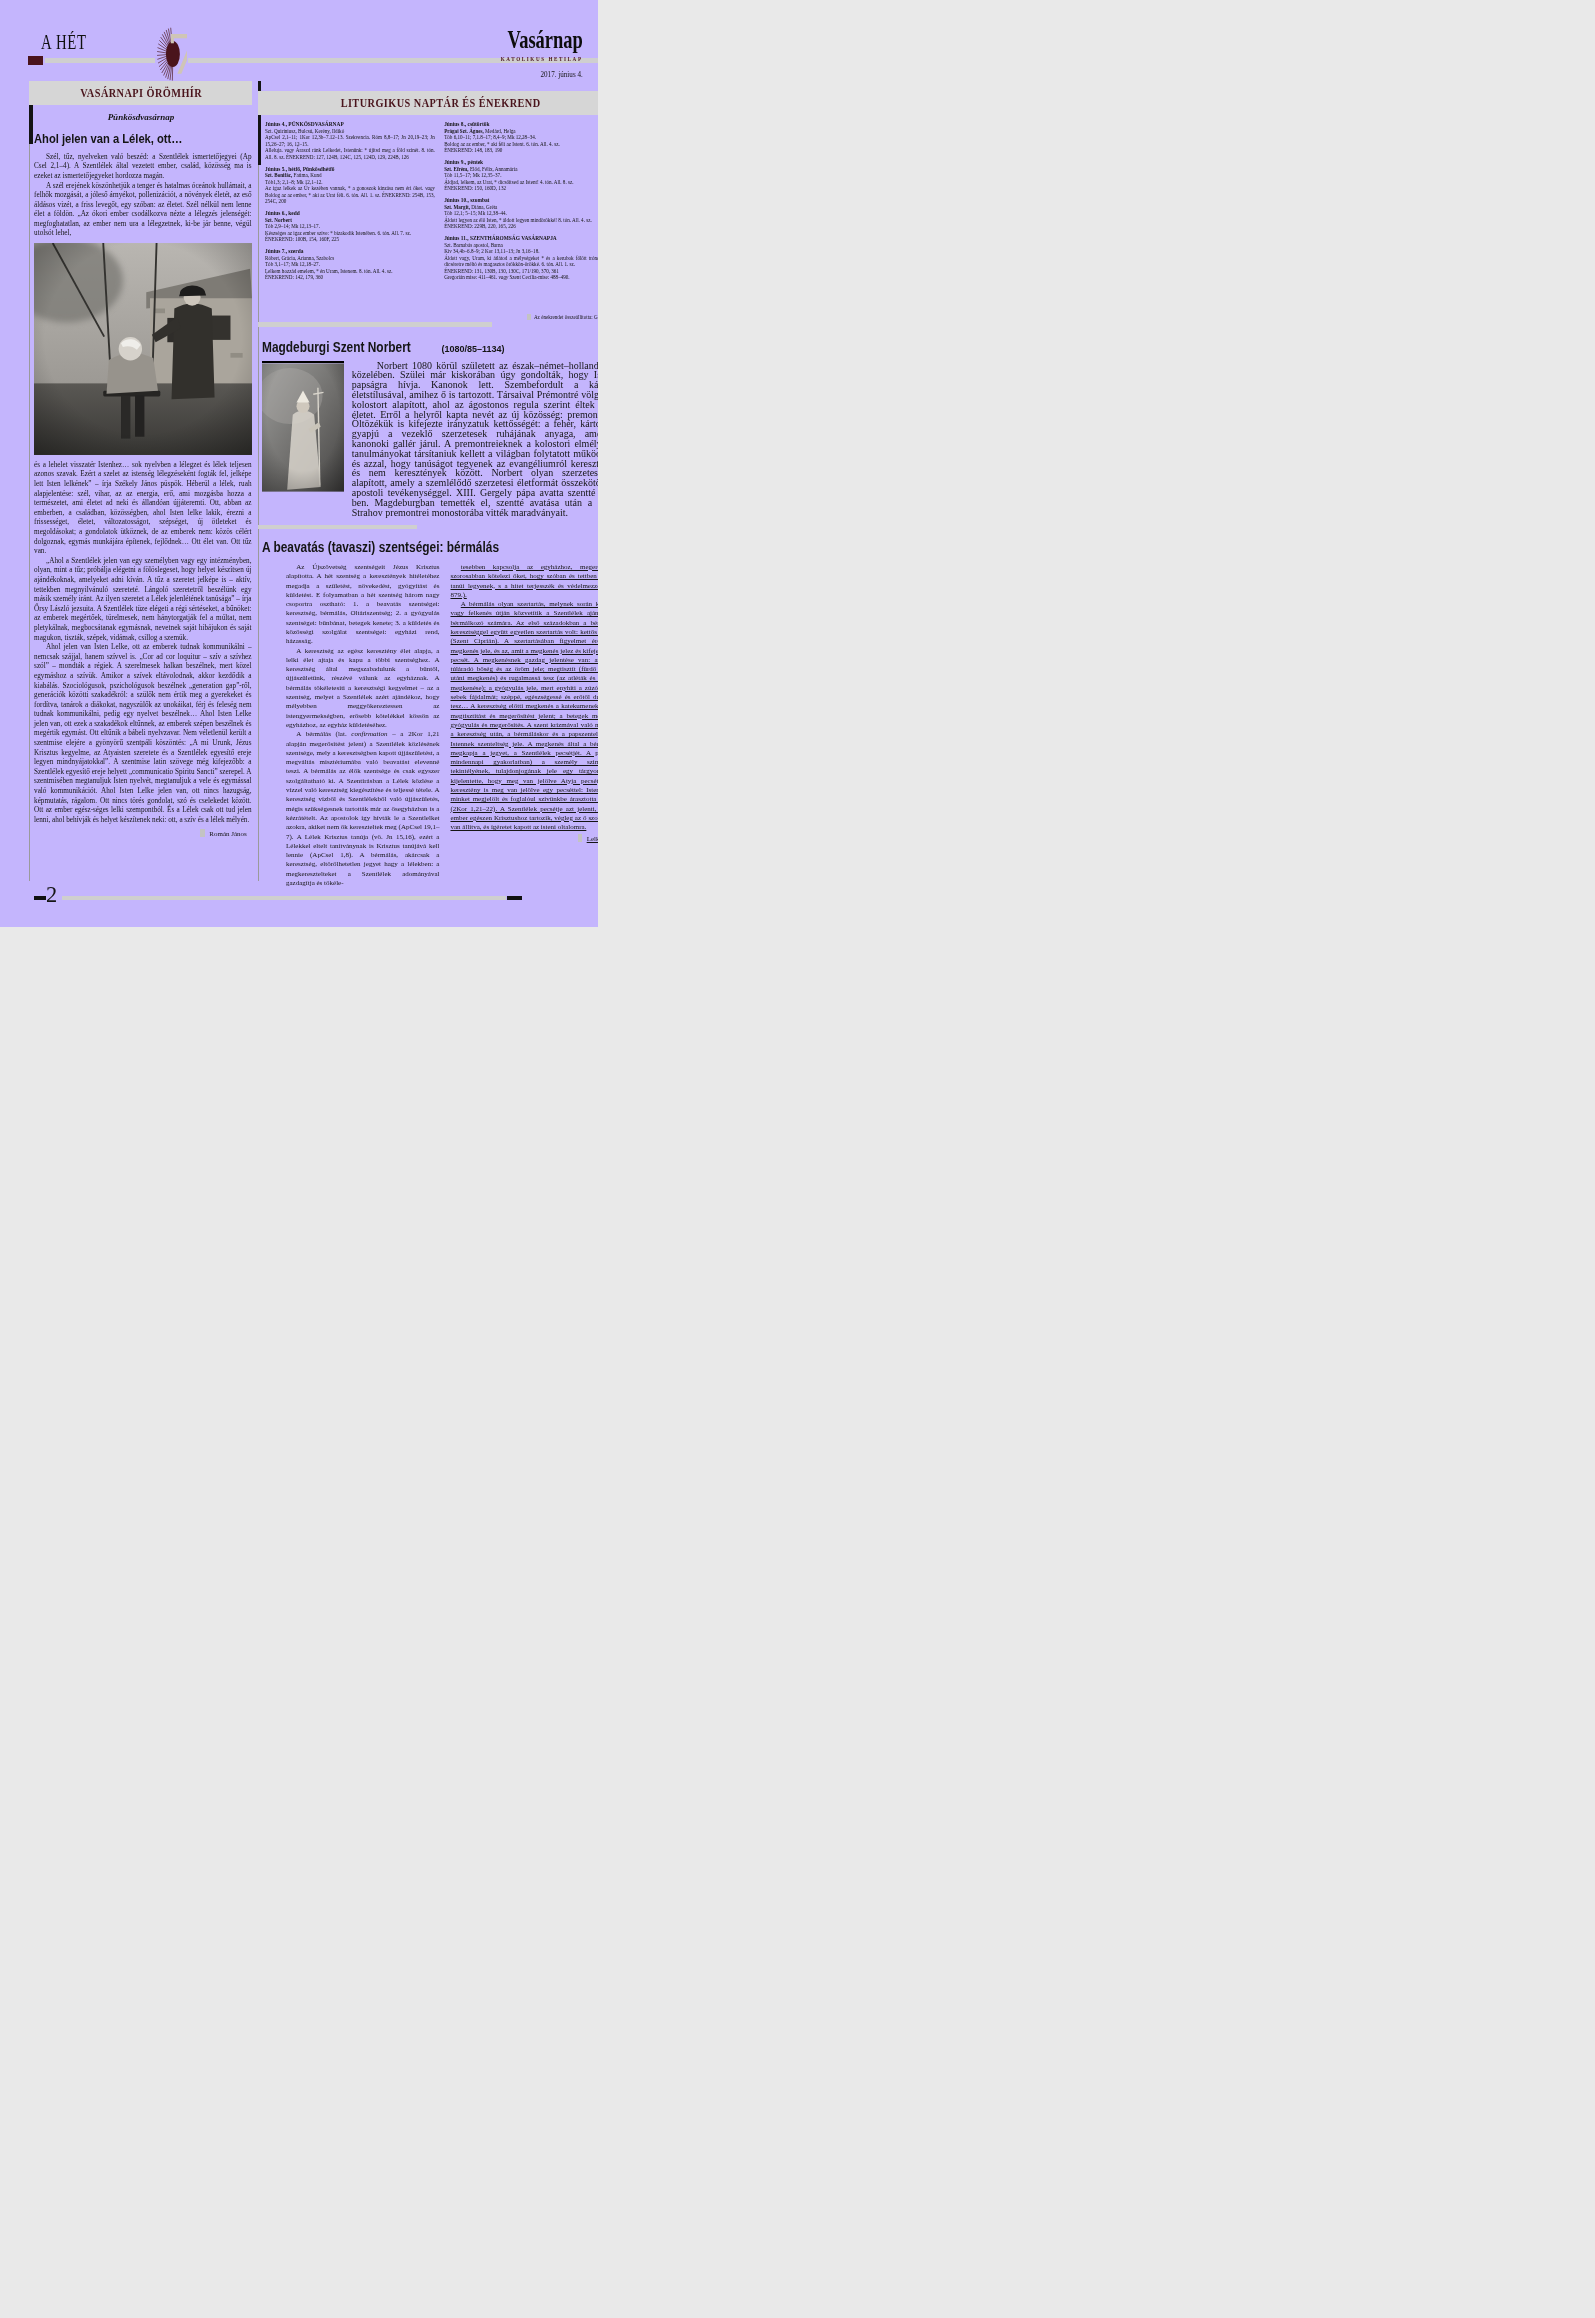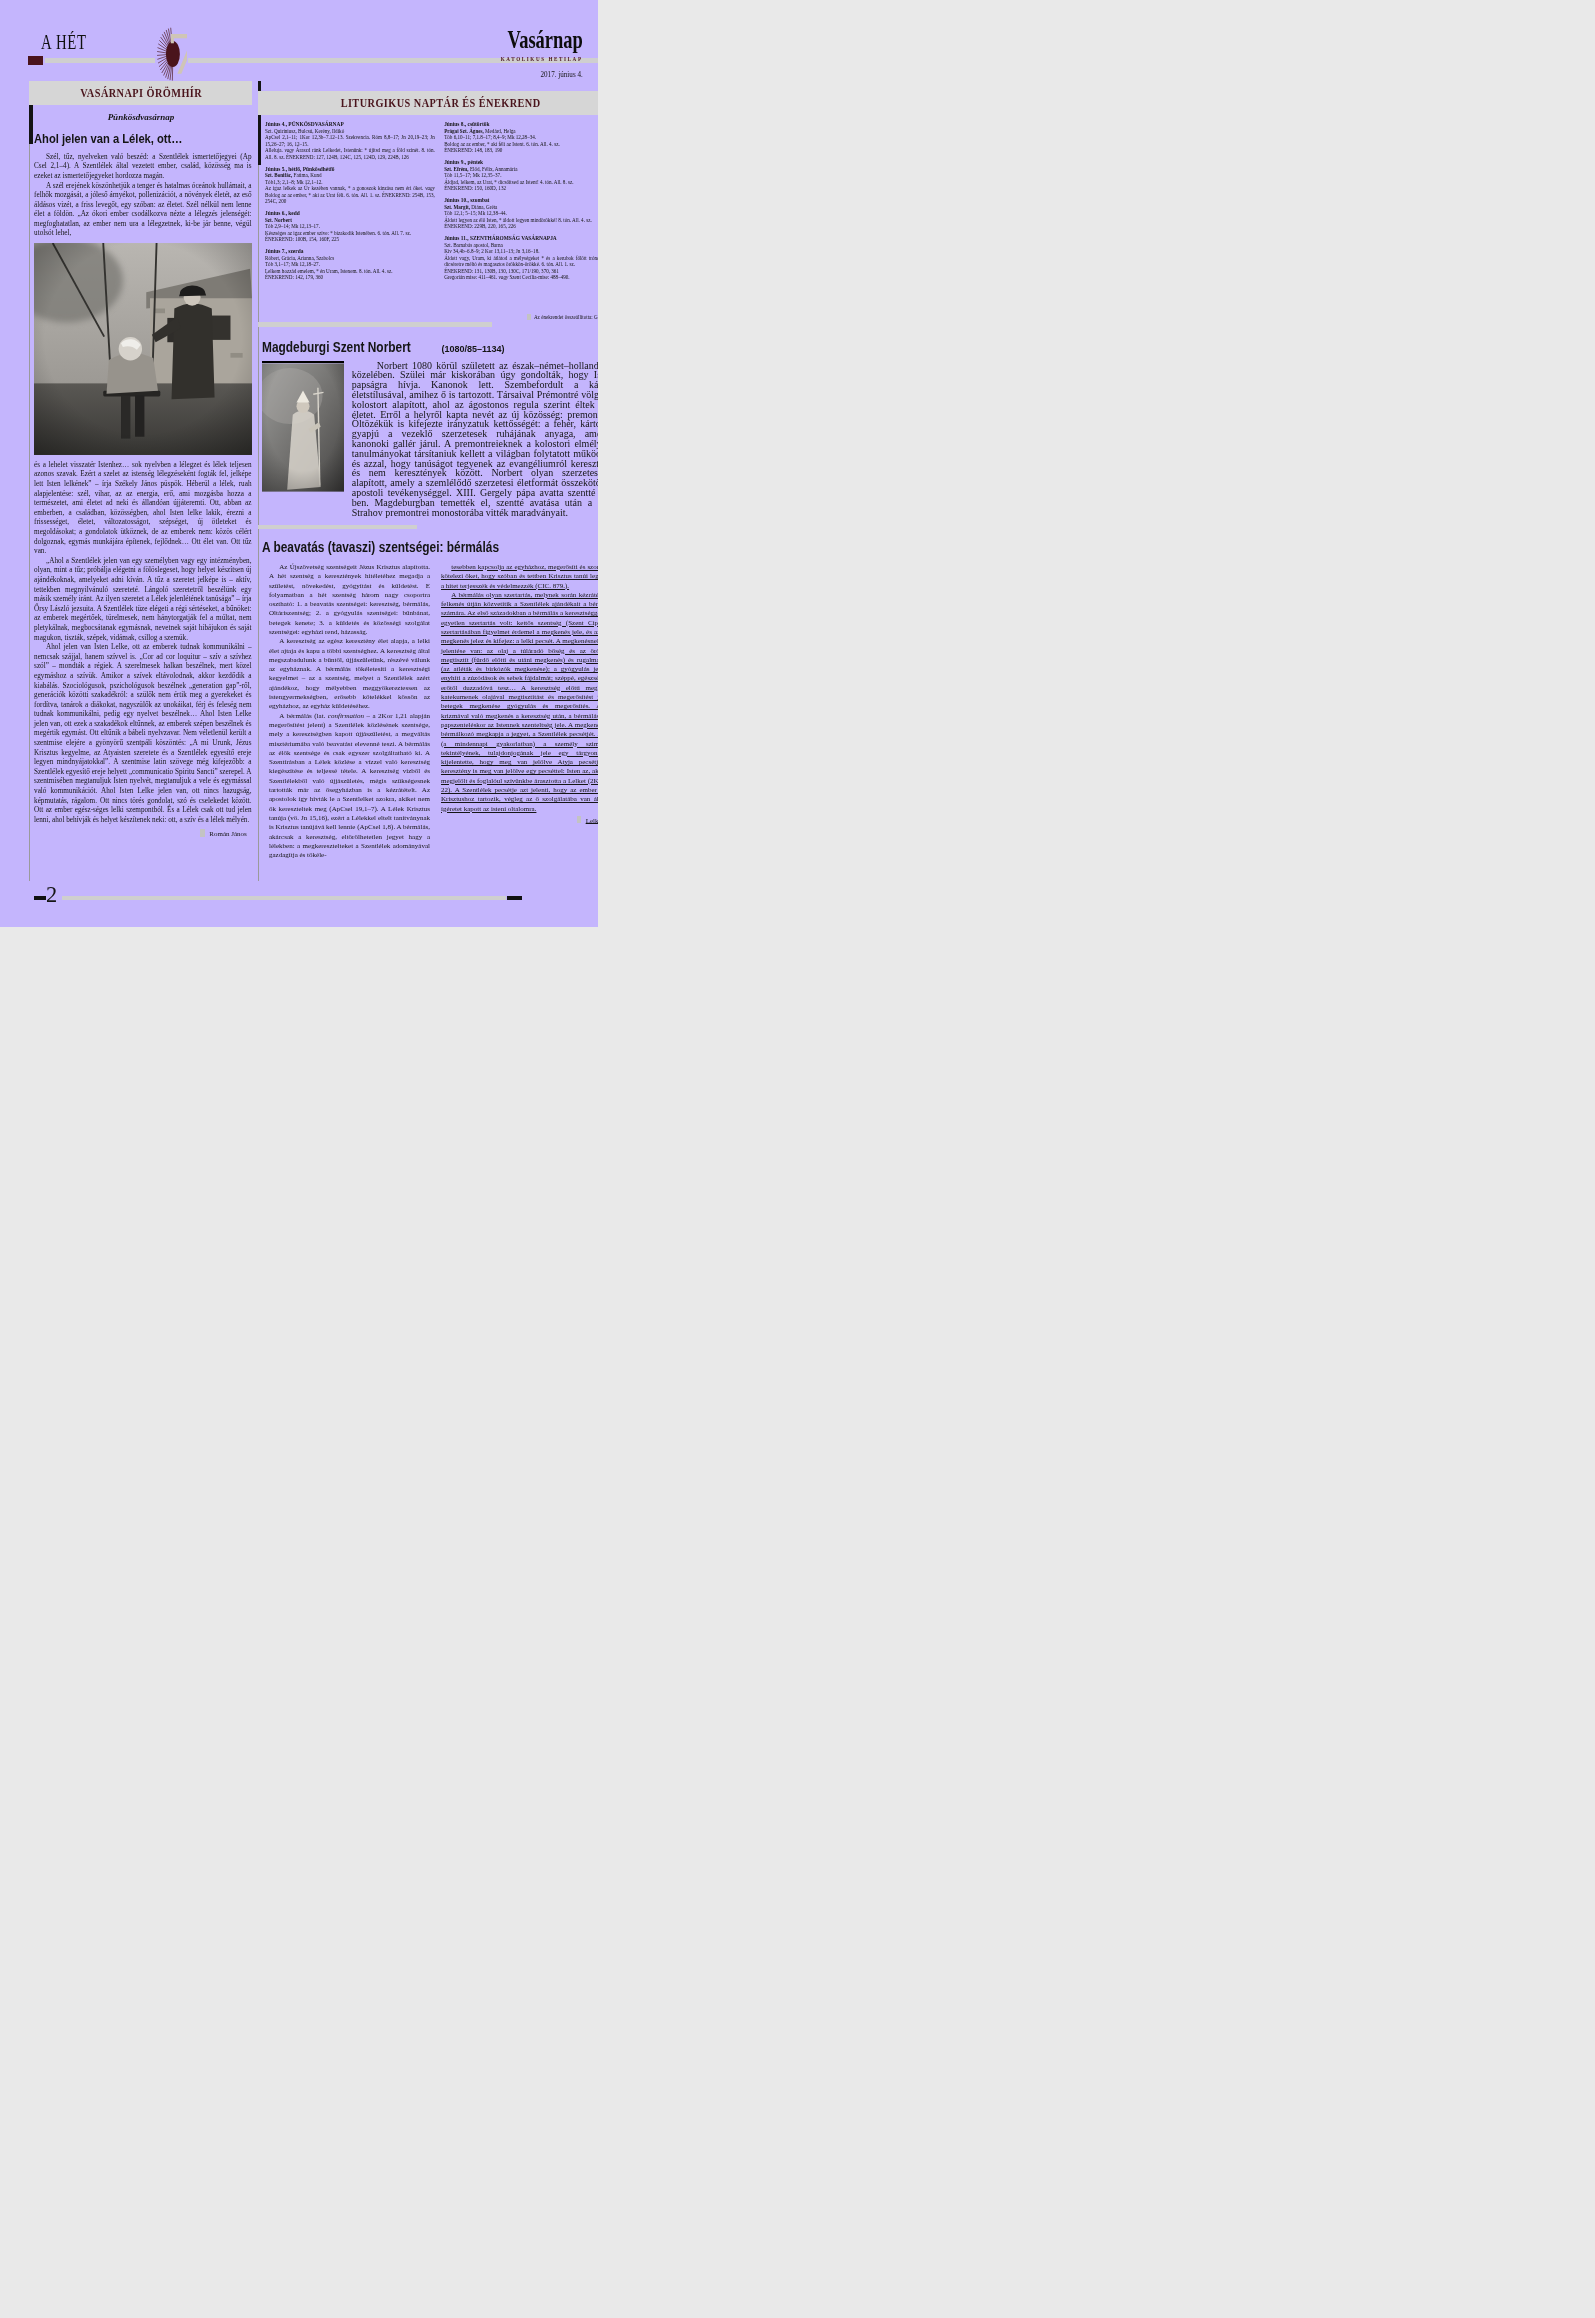--- a/index.html
+++ b/index.html
@@ -54,21 +54,21 @@
   .n-title{margin:12px 0 0 3.7px;font-family:"Liberation Sans",sans-serif;font-weight:bold;font-size:14px;}
   .n-title .big{display:inline-block;transform:scaleX(.85);transform-origin:left center;white-space:nowrap;}
   .n-title .dates{font-size:9px;margin-left:0.9px;}
   .n-row{display:flex;margin-top:6px;padding-left:3.7px;}
   .n-img{width:82px;height:131px;flex:none;border-top:2.8px solid #000;box-sizing:border-box;}
   .n-text{flex:1;margin-left:8px;font-size:10px;line-height:9.8px;text-align:justify;}
   .n-text p{margin:0;text-indent:25px;}
   
   .b-title{margin:10.3px 0 0 3.7px;font-family:"Liberation Sans",sans-serif;font-weight:bold;font-size:14px;}
   .b-title>span{display:inline-block;transform:scaleX(.85);transform-origin:left center;white-space:nowrap;}
-  .b-cols{display:flex;margin-top:7.5px;padding-left:11px;font-size:7px;line-height:9.3px;text-align:justify;}
+  .b-cols{display:flex;margin-top:7.5px;padding-left:28px;font-size:7px;line-height:9.3px;text-align:justify;}
   .b-col1{width:161px;}
   .b-col2{width:181px;margin-left:11px;text-decoration:underline;}
   .b-cols .bp{text-indent:10.3px;}
   .b-byline{margin-top:1.9px;text-align:right;font-size:7px;}
   
   .foot-bar{position:absolute;left:34px;top:896px;width:12px;height:4.2px;background:#111;}
   .foot-num{position:absolute;left:46px;top:884px;font-size:22.4px;line-height:1;}
   .foot-line{position:absolute;left:62px;top:896px;width:444px;height:4.2px;background:#cfcfcf;}
   .foot-cap{position:absolute;left:507px;top:896px;width:15.4px;height:4.2px;background:#111;}
 </style>

